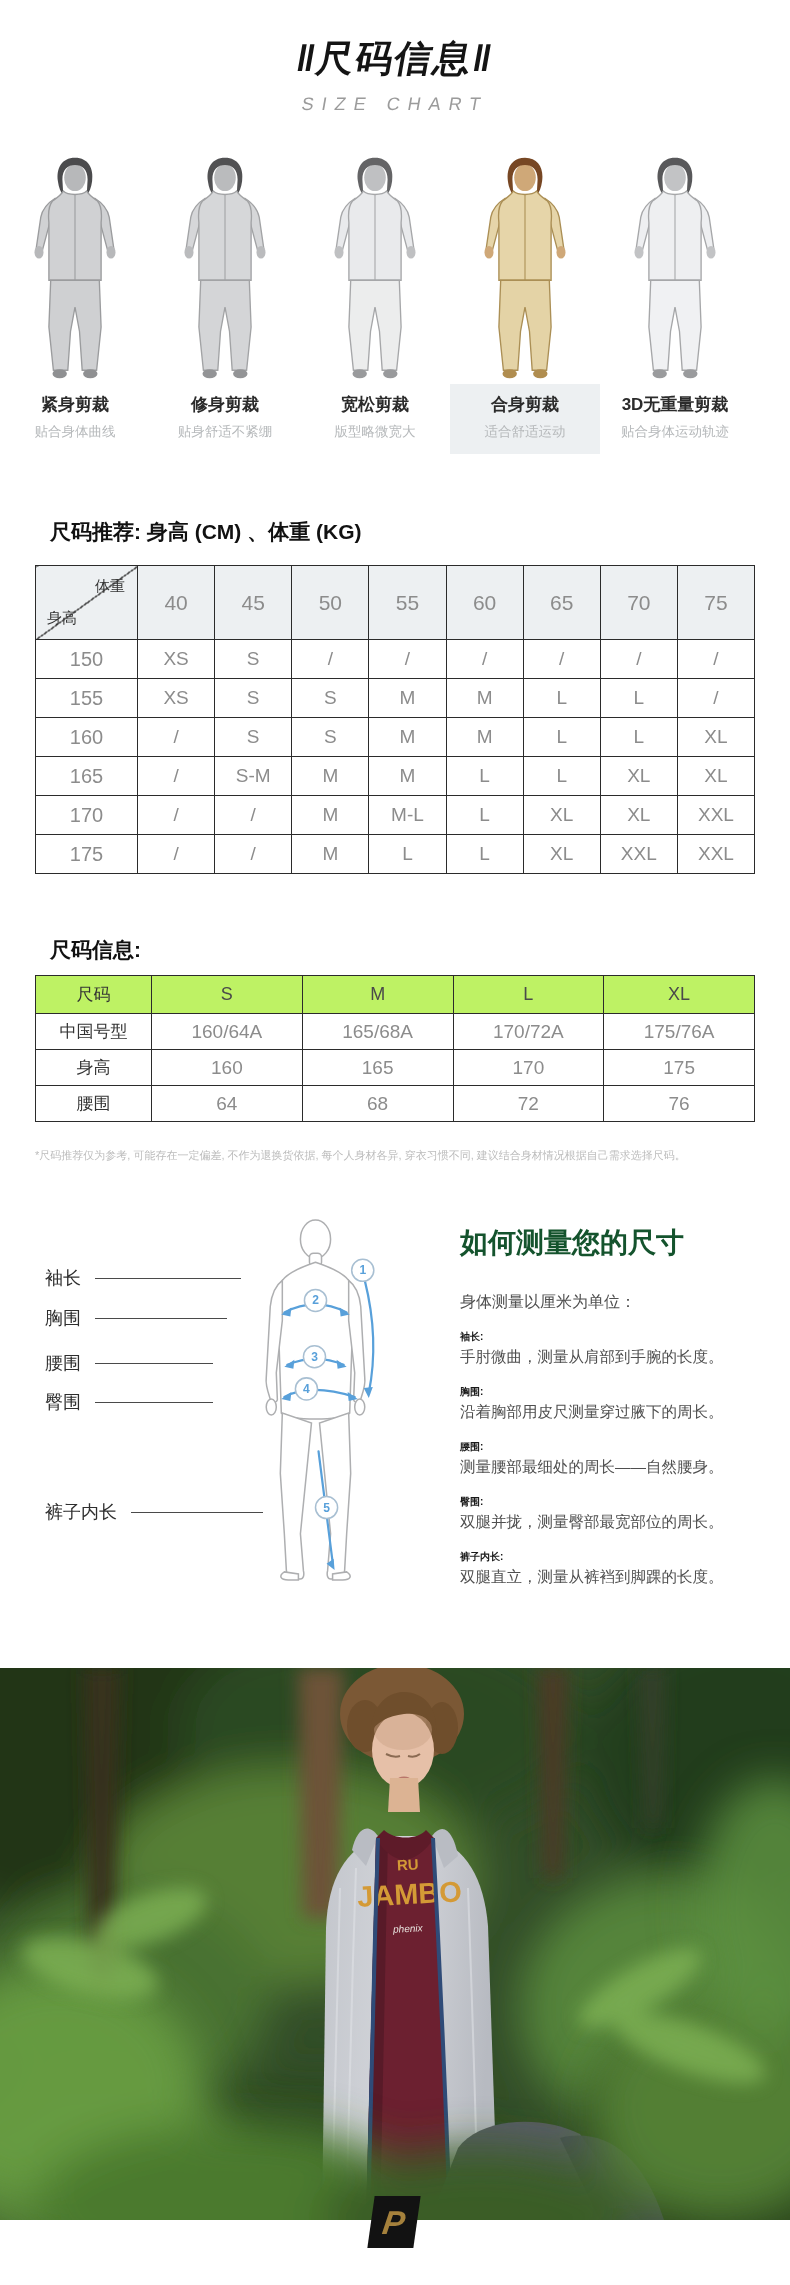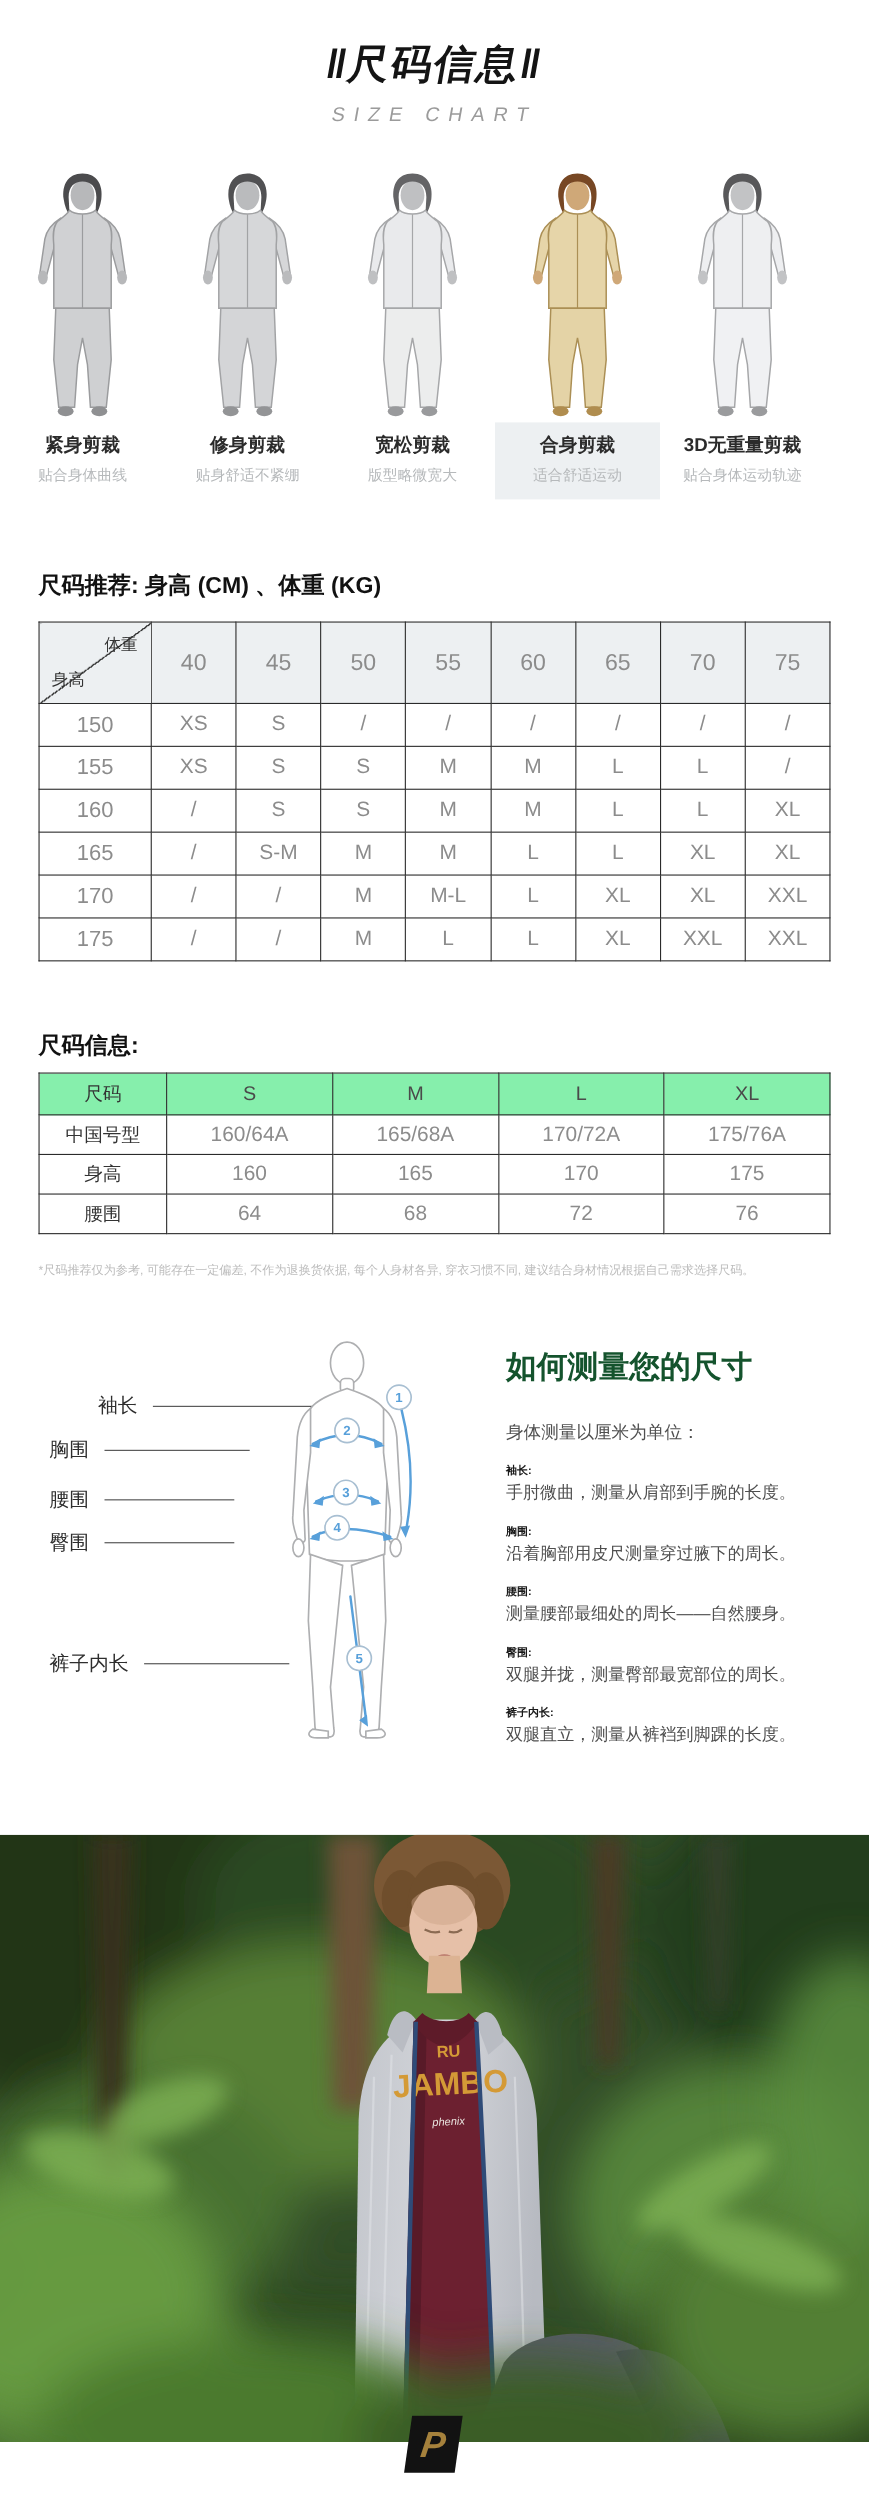--- a/index.html
+++ b/index.html
@@ -26,55 +26,55 @@
   .v1{--cloth:#d6d7d9;--pants:#d4d5d7;--line:#a2a3a5;--hair:#515153;--skin:#babbbd;--foot:#939496;}
   .v2{--cloth:#e6d5a9;--pants:#e4d3a6;--line:#ab8f55;--hair:#774724;--skin:#cfa878;--foot:#b08d4f;}
   .v3{--cloth:#e9eaec;--pants:#eceded;--line:#a6a7a9;--hair:#646466;--skin:#bfc0c2;--foot:#999a9c;}
   .v4{--cloth:#eeeff1;--pants:#f0f1f3;--line:#a6a7a9;--hair:#58585a;--skin:#c2c3c5;--foot:#9a9b9d;}
   .fit-label-box{margin-top:2px;width:150px;text-align:center;padding:9px 0 13px 0;}
   .fit-label-box.hl{background:#edf0f2;}
   .fit-name{font-size:17px;font-weight:bold;color:#2b2b2b;}
   .fit-desc{margin-top:7px;font-size:13.5px;color:#b6b9bb;}
 
   
-  .h1{position:absolute;left:35px;font-size:21px;font-weight:bold;color:#111;}
+  .h1{position:absolute;left:50px;font-size:21px;font-weight:bold;color:#111;}
   .h-recommend{top:518px;}
   .h-sizeinfo{top:936px;}
 
   
   .t1{position:absolute;top:565px;left:35px;width:720px;border-collapse:collapse;table-layout:fixed;}
   .t1 col.first{width:102px;}
   .t1 th,.t1 td{border:1px solid #2b2b2b;text-align:center;vertical-align:middle;font-weight:normal;padding:0;}
   .t1 thead th{height:73px;background:#edf0f2;color:#8c8c8c;font-size:21px;}
   .t1 thead th.corner{position:relative;background-color:#edf0f2;background-image:linear-gradient(to bottom right,transparent 49.5%,#2b2b2b 49.5%,#2b2b2b 50.5%,transparent 50.5%);}
   .corner .c-tr{position:absolute;top:11px;right:12px;font-size:15px;color:#333;}
   .corner .c-bl{position:absolute;bottom:11px;left:11px;font-size:15px;color:#333;}
   .t1 tbody tr{height:39px;}
   .t1 tbody th{color:#8c8c8c;font-size:20px;}
   .t1 tbody td{color:#8c8c8c;font-size:19px;}
 
   
   .t2{position:absolute;top:975px;left:35px;width:720px;border-collapse:collapse;table-layout:fixed;}
   .t2 col.first{width:116px;}
   .t2 th,.t2 td{border:1px solid #2b2b2b;text-align:center;vertical-align:middle;font-weight:normal;padding:0;}
   .t2 thead tr{height:38px;}
-  .t2 thead th{background:#86efac;color:#4a4a4a;font-size:18px;}
+  .t2 thead th{background:#bef264;color:#4a4a4a;font-size:18px;}
   .t2 thead th:first-child{color:#333;font-size:17px;}
   .t2 tbody tr{height:36px;}
   .t2 tbody th{color:#333;font-size:17px;}
   .t2 tbody td{color:#8c8c8c;font-size:19px;}
 
   .disclaimer{position:absolute;top:1147px;left:35px;width:720px;font-size:11px;color:#bcbcbc;line-height:1.55;}
 
   
   .measure{position:absolute;top:1220px;left:0;width:790px;height:448px;}
   .dl{position:absolute;display:flex;align-items:center;left:45px;}
   .dl-text{font-size:18px;color:#2e2e2e;white-space:nowrap;}
   .dl-line{height:1px;background:#4a4a4a;margin-left:14px;}
-  .dl0{top:46px;margin-left:44px;}.dl0 .dl-line{width:146px;}
+  .dl0{top:46px;}.dl0 .dl-line{width:146px;}
   .dl1{top:86px;}.dl1 .dl-line{width:132px;}
   .dl2{top:131px;}.dl2 .dl-line{width:118px;}
   .dl3{top:170px;}.dl3 .dl-line{width:118px;}
   .dl4{top:280px;}.dl4 .dl-line{width:132px;}
   .body-svg{position:absolute;left:238px;top:-8px;width:155px;height:380px;}
   .b-outline{fill:#ffffff;stroke:#aeafb1;stroke-width:1.5;}
   .b-arrow{fill:none;stroke:#58a0da;stroke-width:2.2;stroke-linecap:round;}
   .b-head{fill:#58a0da;stroke:none;}
   .b-circle{fill:#ffffff;stroke:#a8bfd2;stroke-width:1.5;}
   .b-num{fill:#58a0da;font-size:12px;font-weight:bold;text-anchor:middle;}

